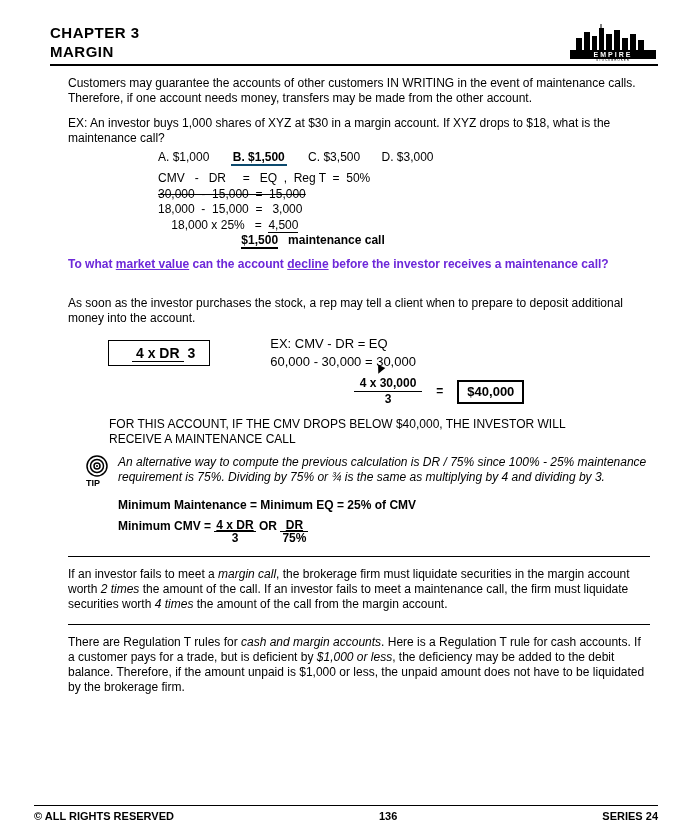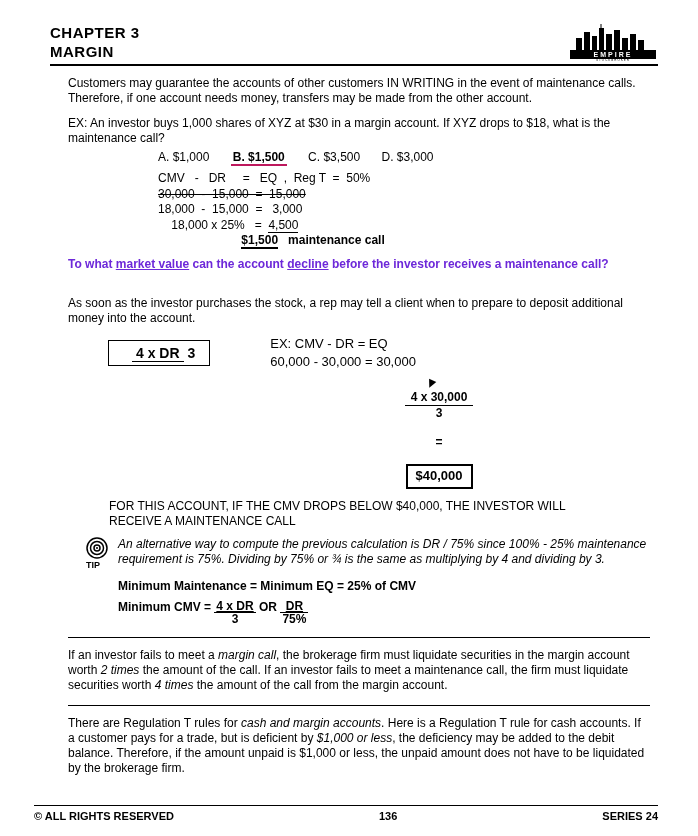--- a/index.html
+++ b/index.html
@@ -37,21 +37,21 @@
   }
   .logo {
     text-align: right;
   }
   .logo svg { display:block;}
   .content { padding-left: 18px; padding-right: 8px; }
   .para { margin: 6px 0 10px 0; }
   .ex-line { margin: 4px 0; }
   .answers { margin-left: 90px; margin-top:2px; margin-bottom:6px;}
   .answers span { margin-right: 18px; }
-  .answer-b { font-weight: bold; border-bottom: 2px solid #be185d; padding:0 2px;}
+  .answer-b { font-weight: bold; border-bottom: 2px solid #0c4a6e; padding:0 2px;}
   .calc-block {
     font-family: Arial, Helvetica, sans-serif;
     margin-left: 90px;
     margin-bottom: 8px;
     white-space: pre;
     font-size: 12px;
     line-height: 1.3;
   }
   .strike { text-decoration: line-through; }
   .ul { border-bottom: 1px solid #000; }
@@ -77,23 +77,22 @@
     font-size: 14px;
   }
   .formula-box .top { border-bottom: 1.5px solid #000; padding: 0 4px;}
   .eq-stack { font-size: 13px; }
   .eq-stack .row2 { margin-top:2px;}
   .result-row {
     display:flex;
     align-items: center;
     justify-content: center;
     gap: 14px;
-    margin-top: 20px;
+    margin-top: 6px;
     margin-left: 160px;
-    flex-direction: column;
   }
   .frac { display:inline-block; text-align:center; vertical-align:middle; position:relative;}
   .frac .fn { border-bottom:1.5px solid #000; display:block; padding:0 6px; font-weight:bold;}
   .frac .fd { display:block; padding:0 6px; font-weight:bold;}
   .result-box {
     border: 2px solid #000;
     padding: 2px 8px;
     font-weight: bold;
     font-size: 13px;
   }

